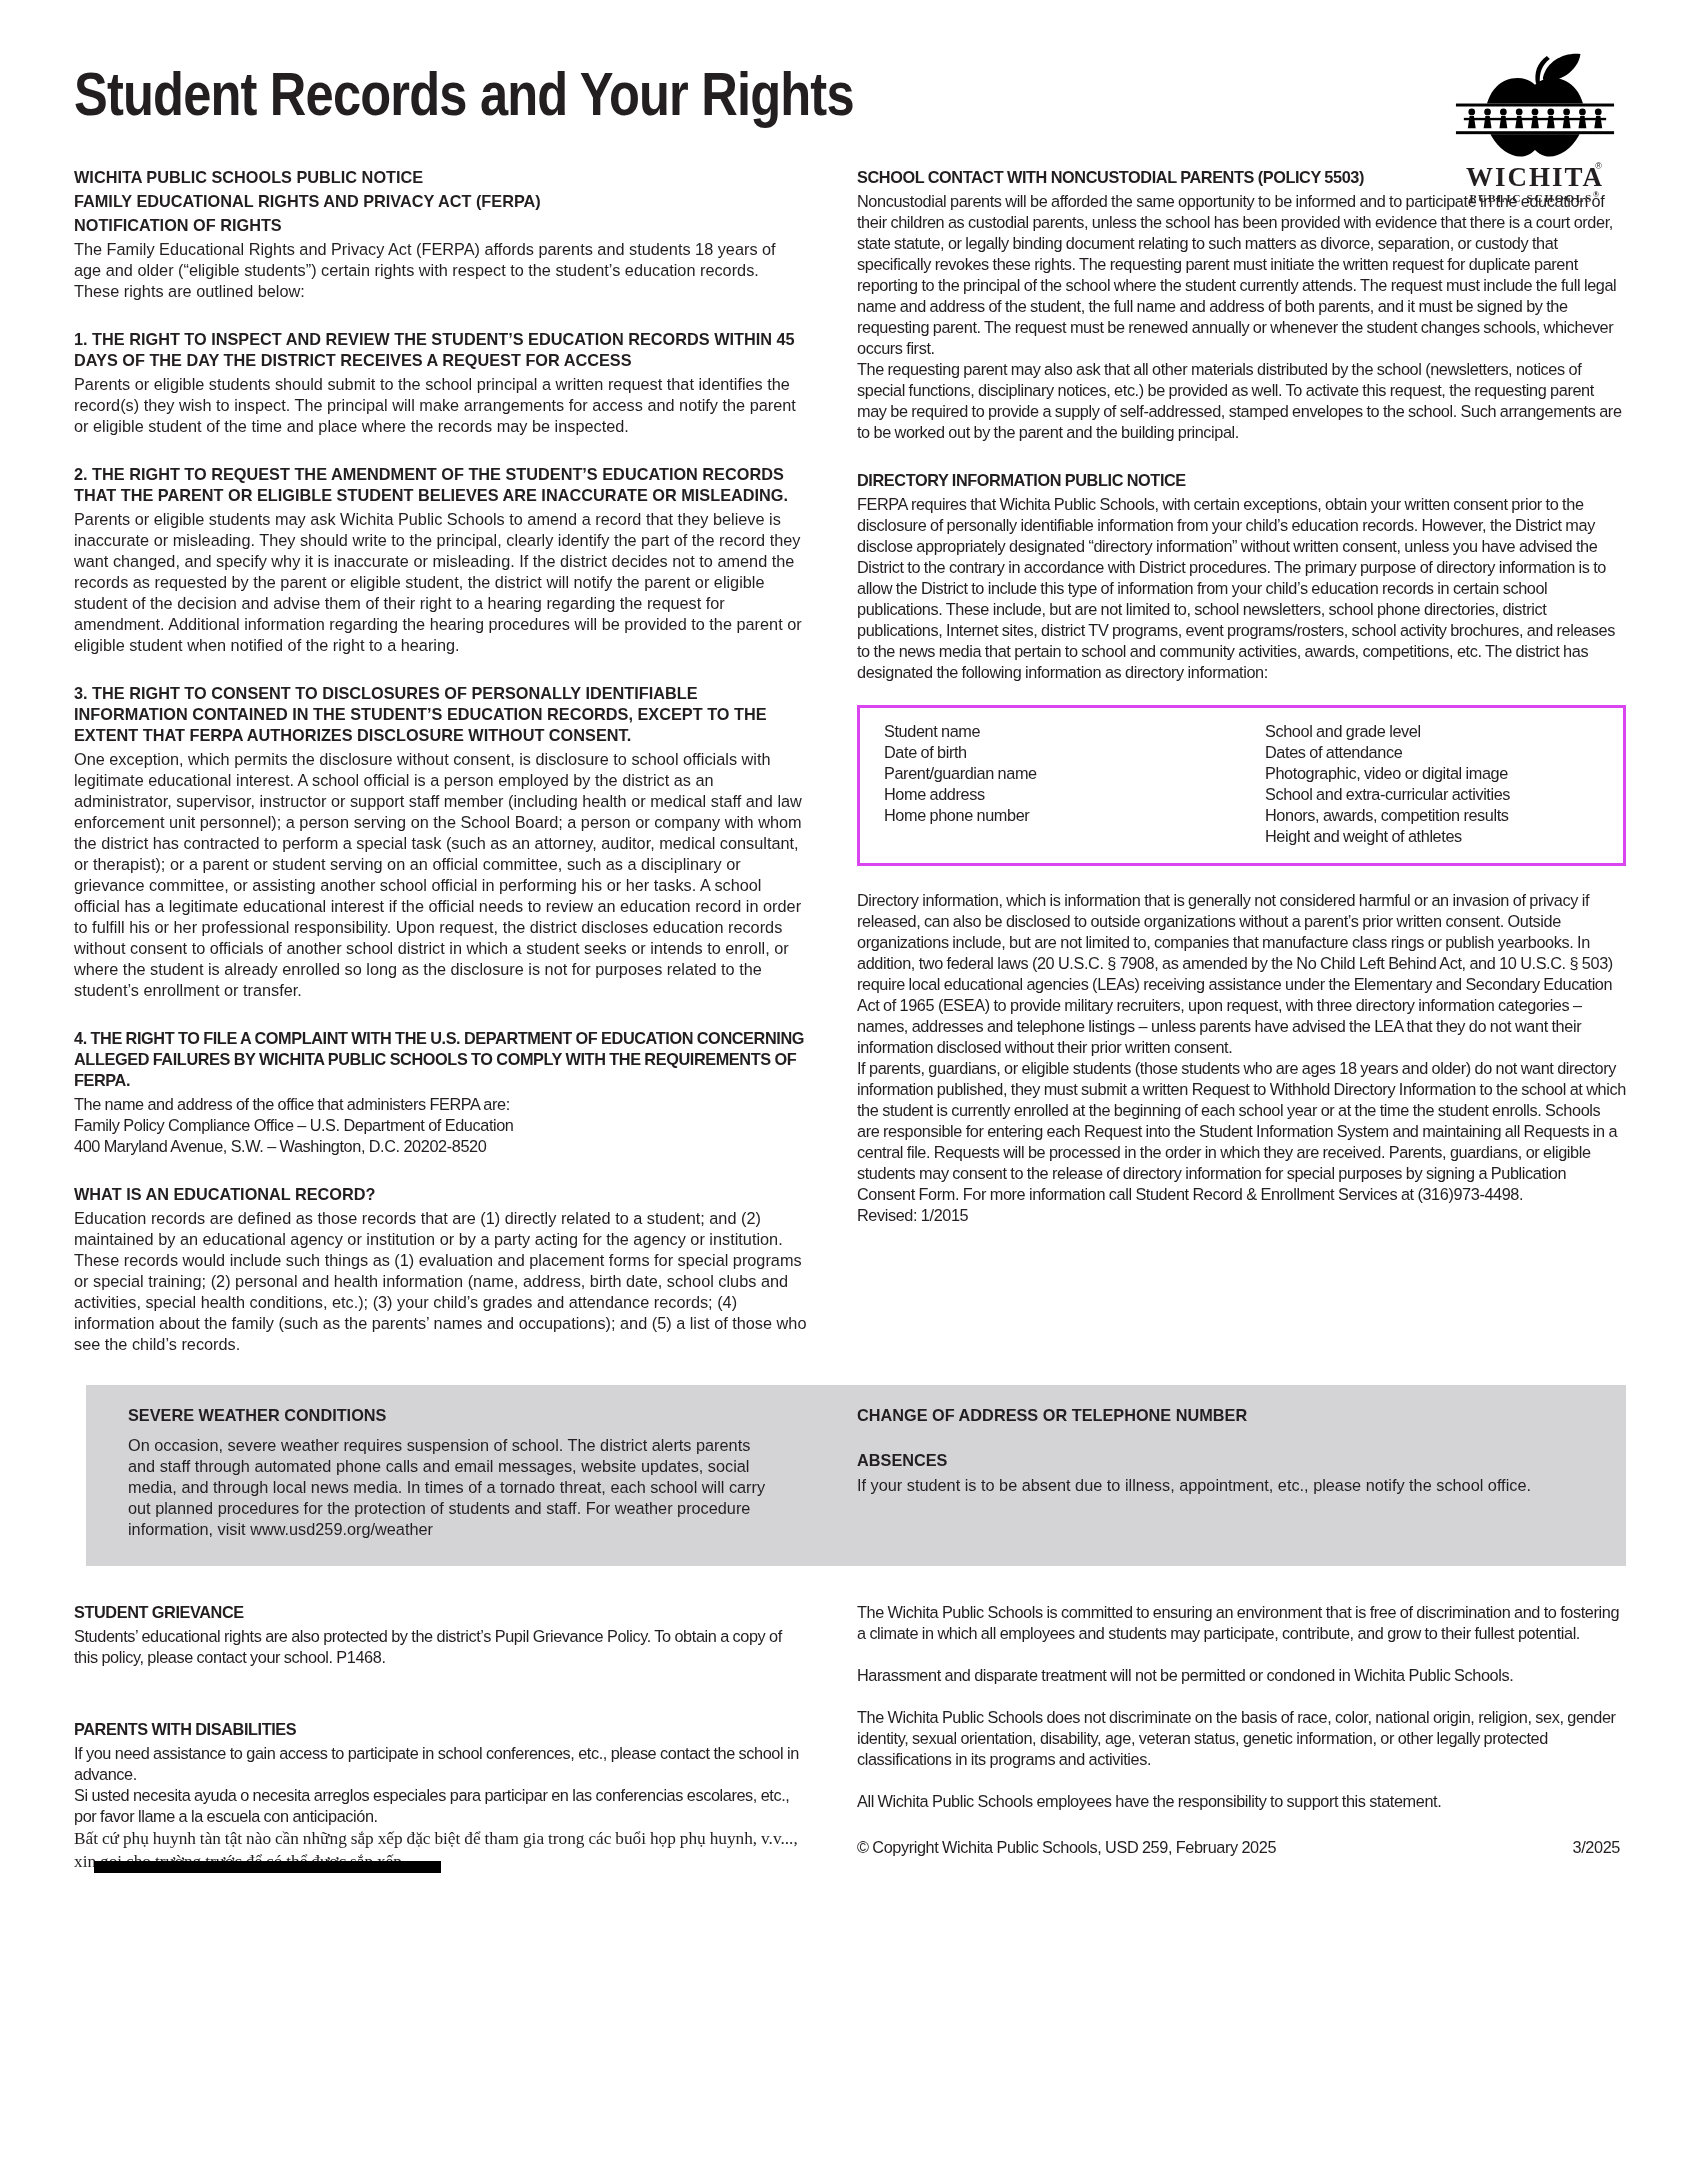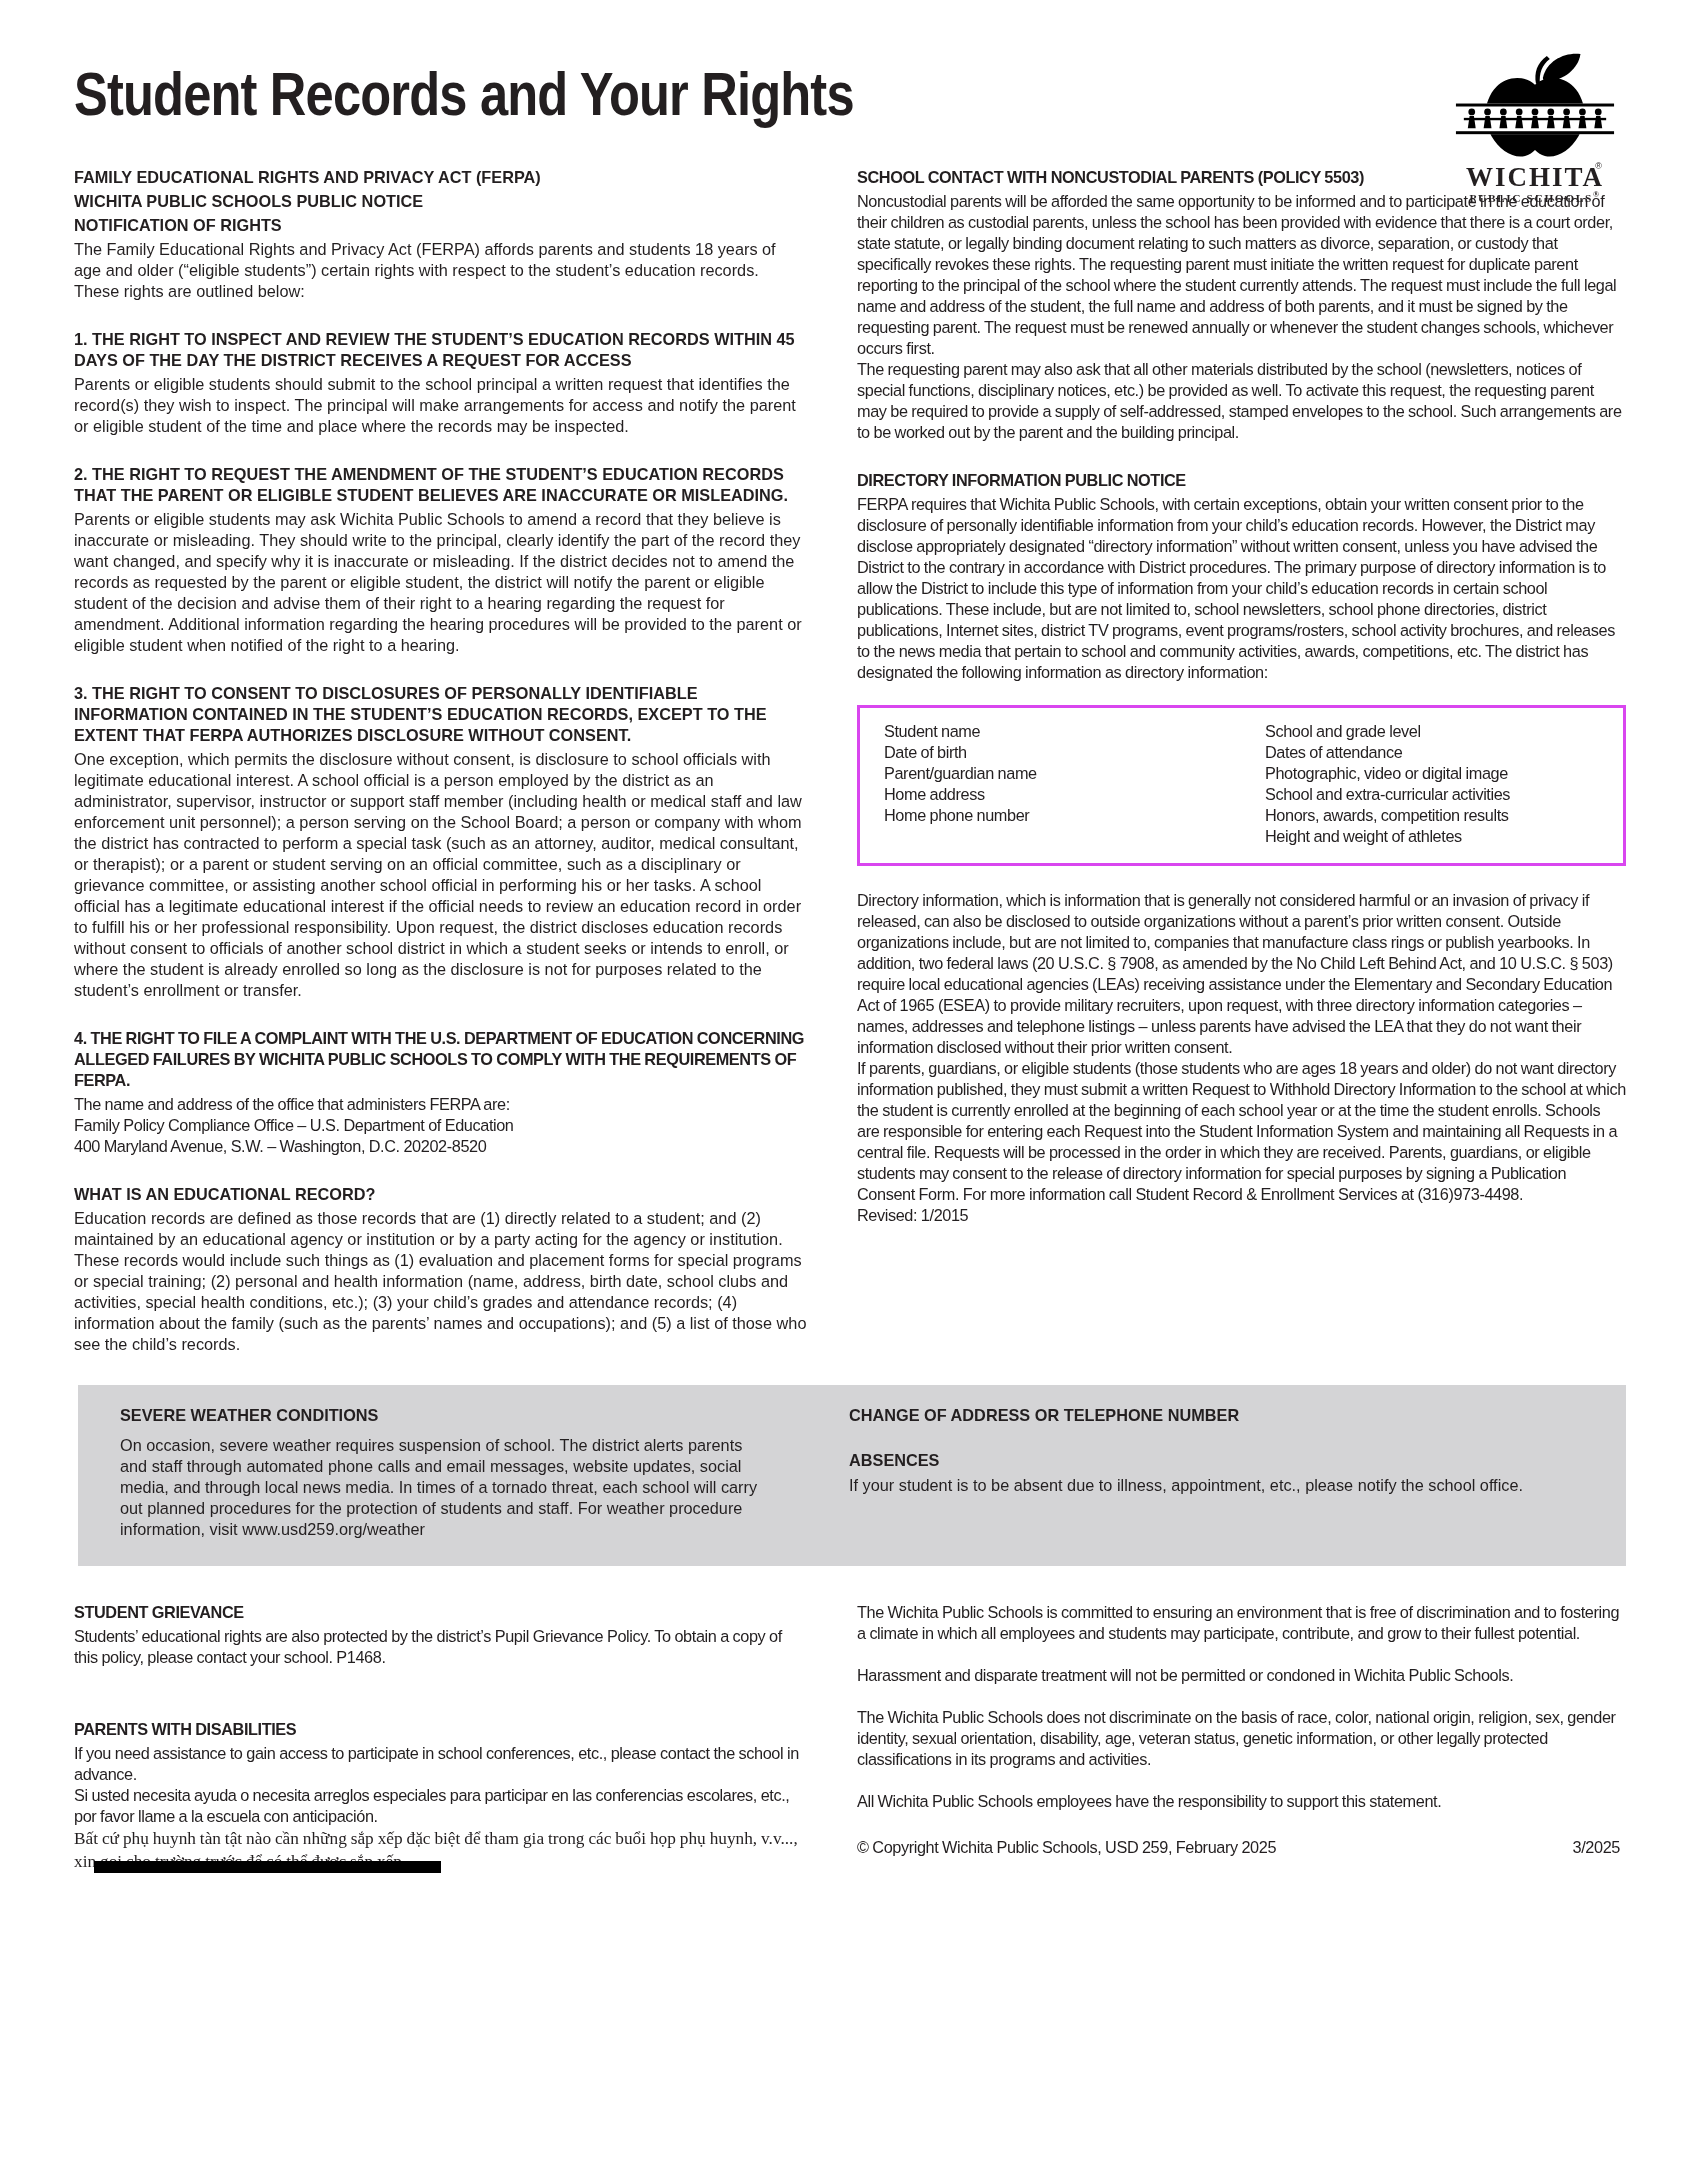--- a/index.html
+++ b/index.html
@@ -49,21 +49,21 @@
     margin:22px 0 24px 0;
     padding:13px 18px 16px 24px;
     display:grid; grid-template-columns:381px 1fr;
   }
   .dir-box div { margin:0; }
   .revised { margin:0; }
 
   
   .gray-band {
     background:#d4d4d6;
-    margin:30px 0 36px 4px;
+    margin:30px 0 36px 12px;
     display:grid; grid-template-columns:721px 769px; column-gap:50px;
     padding:20px 0 26px 0;
     font-size:16.3px; line-height:21px;
   }
   .band-left { padding-left:42px; padding-right:30px; }
   .band-right { padding-right:14px; }
   .band-sec { margin-bottom:0; }
   .band-right .band-sec + .band-sec { margin-top:24px; }
   .gray-band .hd { margin-bottom:9px; }
   .band-right .hd { margin-bottom:4px; }
@@ -115,22 +115,22 @@
     </svg>
     <span class="apple-reg">®</span>
     <div class="logo-w">WICHITA</div>
     <div class="logo-ps"><span>PUBLIC SCHOOLS</span><span class="logo-reg">®</span></div>
   </div>
 
   <div class="columns top">
 
     <div class="col">
       <div class="sec">
+        <div class="hd">WICHITA PUBLIC SCHOOLS PUBLIC NOTICE</div>
         <div class="hd">FAMILY EDUCATIONAL RIGHTS AND PRIVACY ACT (FERPA)</div>
-        <div class="hd">WICHITA PUBLIC SCHOOLS PUBLIC NOTICE</div>
         <div class="hd">NOTIFICATION OF RIGHTS</div>
         <p class="body gap-top">The Family Educational Rights and Privacy Act (FERPA) affords parents and students 18 years of age and older (“eligible students”) certain rights with respect to the student’s education records. These rights are outlined below:</p>
       </div>
 
       <div class="sec">
         <p class="hd">1. THE RIGHT TO INSPECT AND REVIEW THE STUDENT’S EDUCATION RECORDS WITHIN 45 DAYS OF THE DAY THE DISTRICT RECEIVES A REQUEST FOR ACCESS</p>
         <p class="body">Parents or eligible students should submit to the school principal a written request that identifies the record(s) they wish to inspect. The principal will make arrangements for access and notify the parent or eligible student of the time and place where the records may be inspected.</p>
       </div>
 
       <div class="sec">

